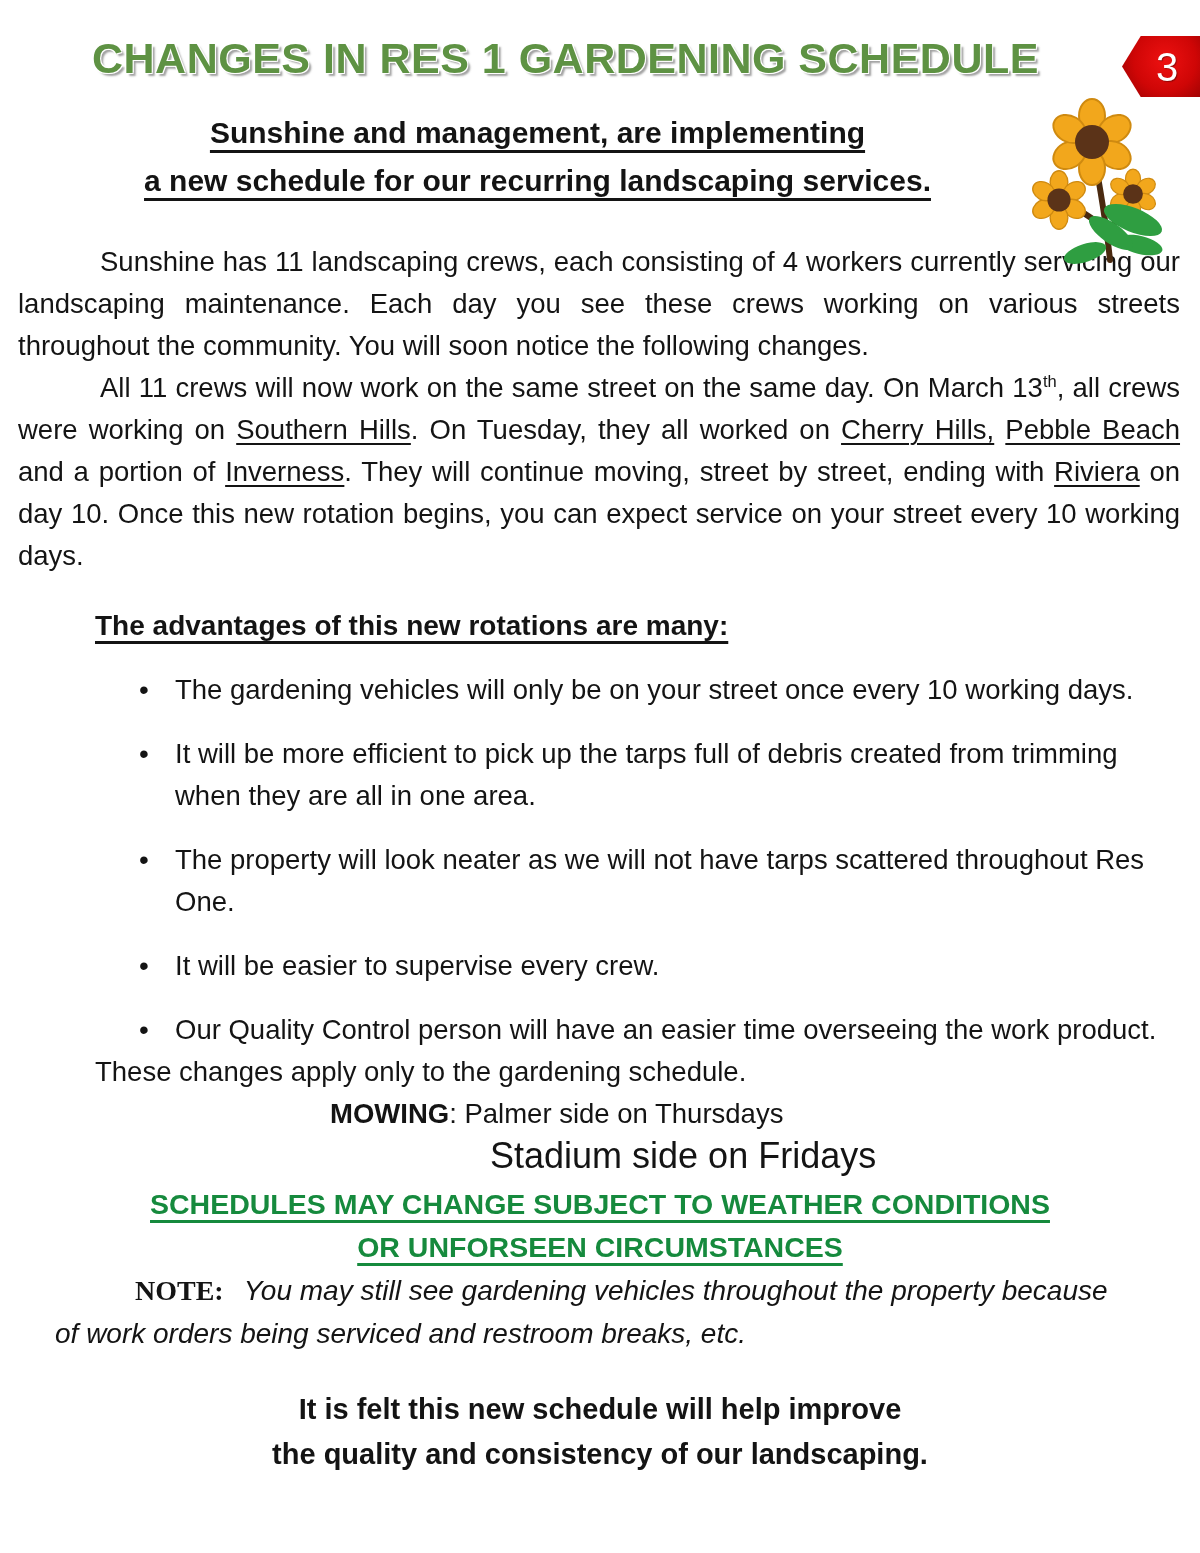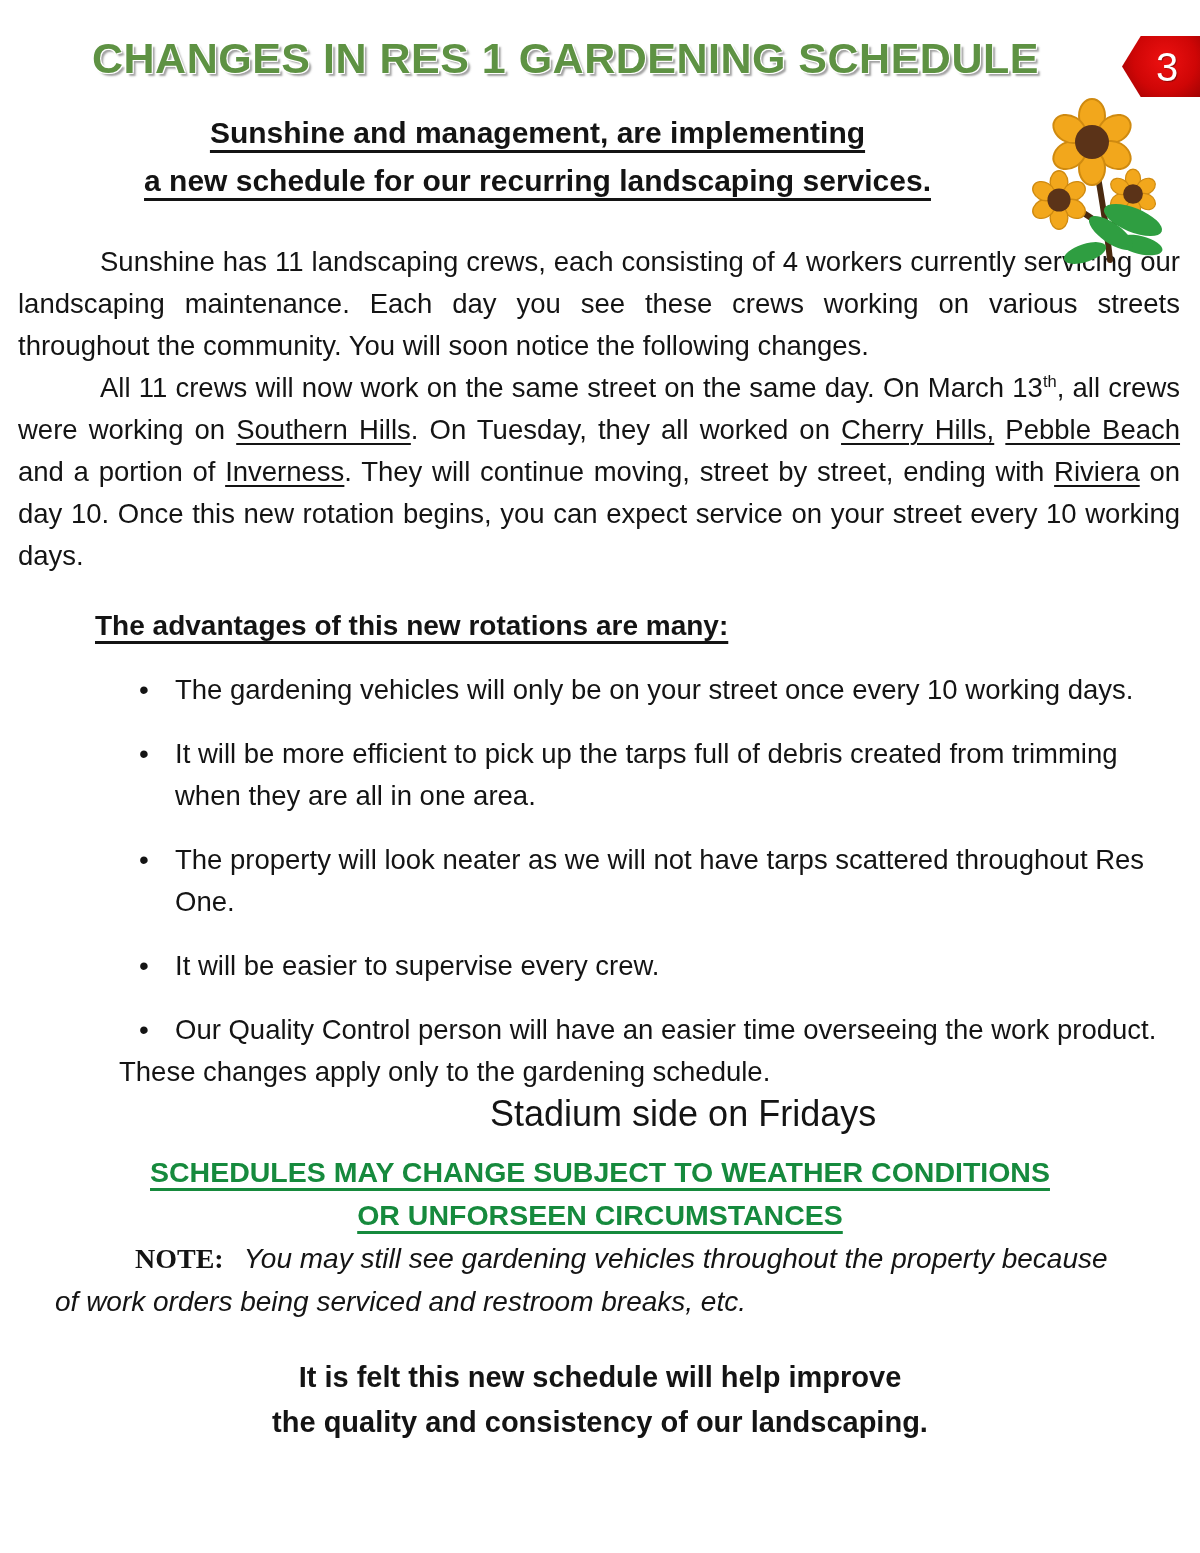--- a/index.html
+++ b/index.html
@@ -76,28 +76,28 @@
   ul.adv li {
     position:relative; margin-left:175px;
     font-size:27.5px; line-height:42px;margin-top:22px;
   }
   ul.adv li::before {
     content:"\2022";
     position:absolute; left:-36px; top:0;
     font-size:28px;
   }
 
-  .plain-line { margin-left:119px; font-size:27.5px; line-height:42px; }
+  .plain-line { margin-left:95px; font-size:27.5px; line-height:42px; }
   .mowing-line { margin-left:330px; font-size:27.5px; line-height:42px; }
   .stadium-line { margin-left:490px; font-size:36px; line-height:42px; }
   .bold { font-weight:700; }
 
   
   .weather {
-    text-align:center; margin-top:16px;
+    text-align:center; margin-top:6px;
     color:#168a3d; font-weight:700;
     font-size:28.5px; line-height:43px;
   }
   .weather .u-thick { text-decoration-thickness:2.5px; text-underline-offset:6px; }
 
   
   .note {
     margin:0 70px 0 55px; text-indent:80px;
     font-size:28px; line-height:43px;
   }
@@ -159,20 +159,21 @@
   <ul class="adv">
     <li>The gardening vehicles will only be on your street once every 10 working days.</li>
     <li>It will be more efficient to pick up the tarps full of debris created from trimming when they are all in one area.</li>
     <li>The property will look neater as we will not have tarps scattered throughout Res One.</li>
     <li>It will be easier to supervise every crew.</li>
     <li>Our Quality Control person will have an easier time overseeing the work product.</li>
   </ul>
 
   <div class="plain-line">These changes apply only to the gardening schedule.</div>
 
+  <div class="mowing-line"><span class="bold">MOWING</span><span>:  Palmer side on Thursdays</span></div>
 
   <div class="stadium-line">Stadium side on Fridays</div>
 
   <div class="weather">
     <div><span class="u-thick">SCHEDULES MAY CHANGE SUBJECT TO WEATHER CONDITIONS</span></div>
     <div><span class="u-thick">OR UNFORSEEN CIRCUMSTANCES</span></div>
   </div>
 
   <p class="note"><span class="note-label">NOTE:</span><span class="note-text">You may still see gardening vehicles throughout the property because of work orders being serviced and restroom breaks, etc.</span></p>
 

